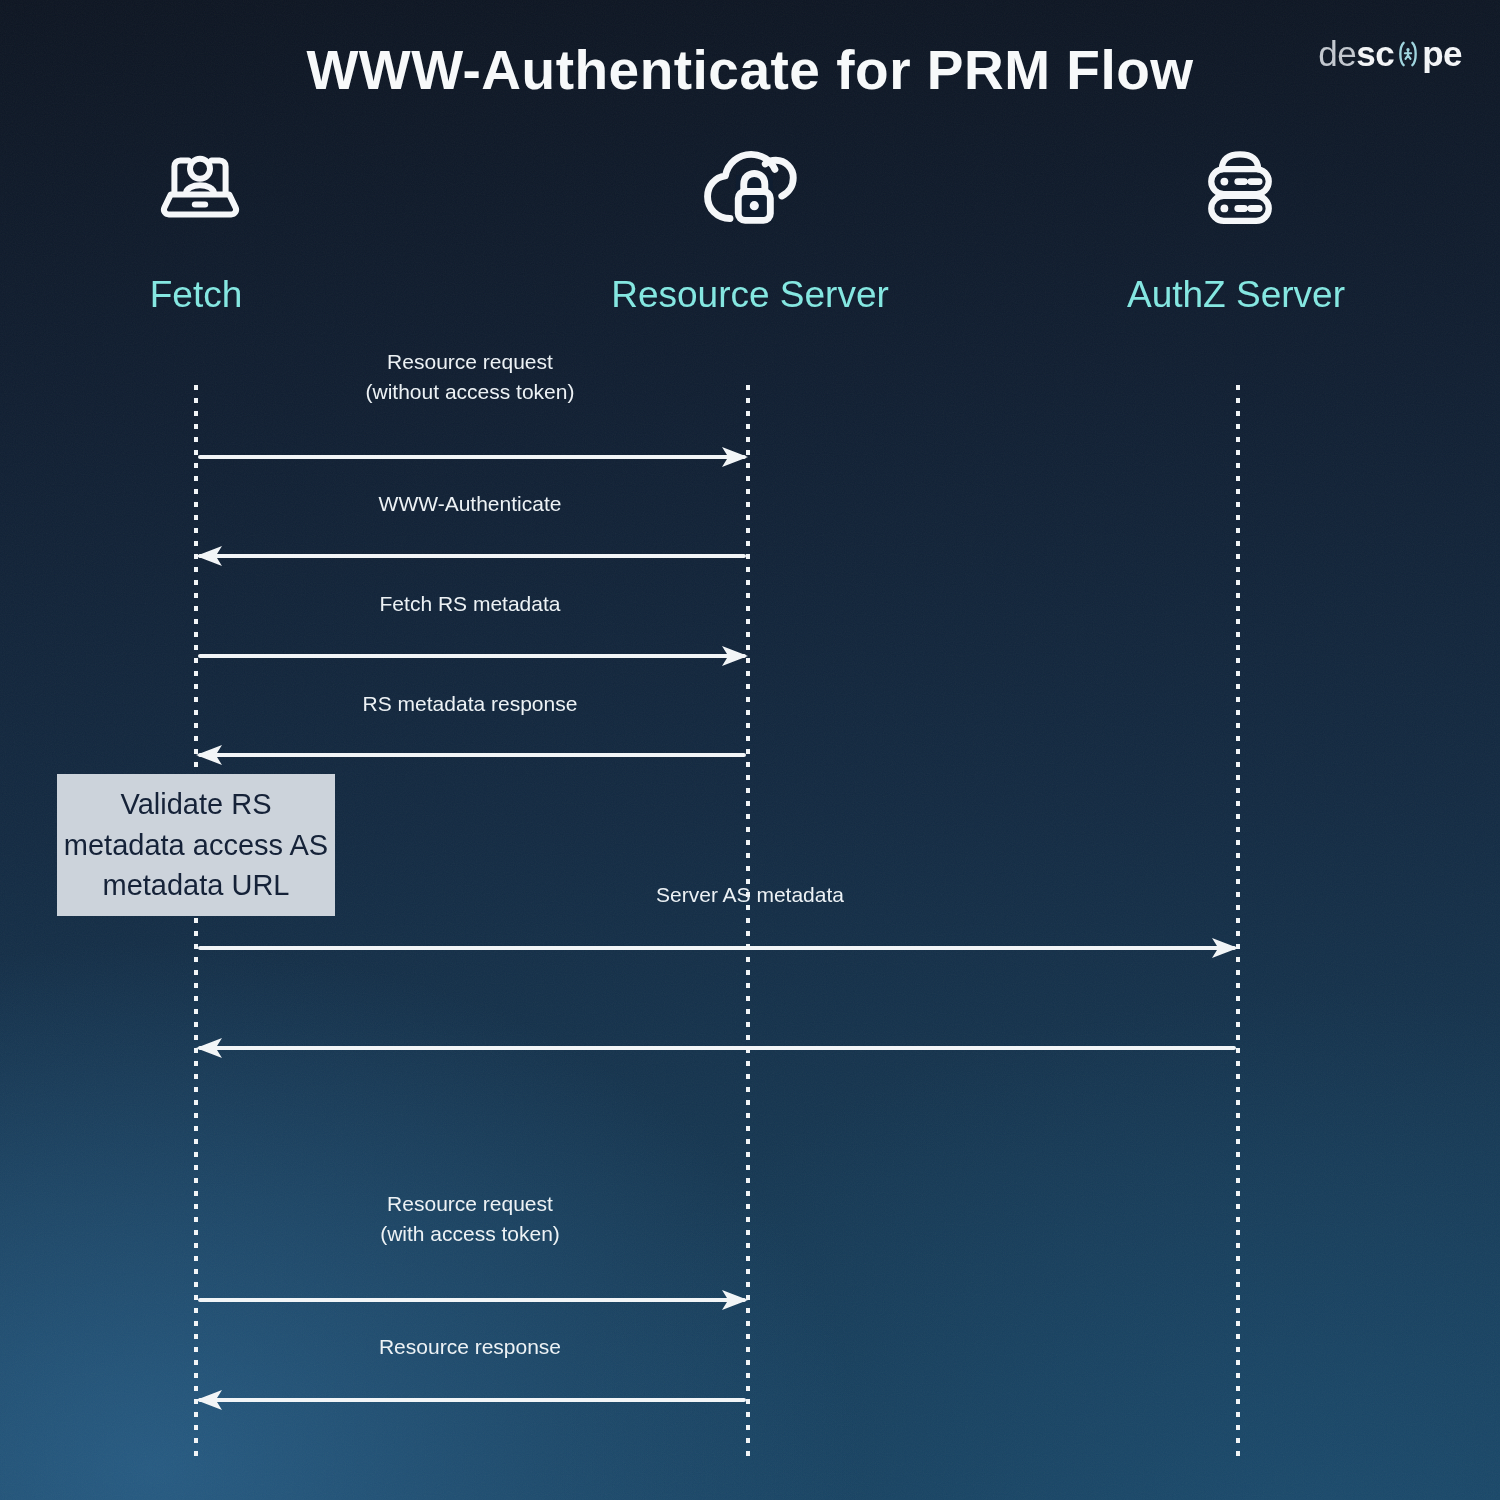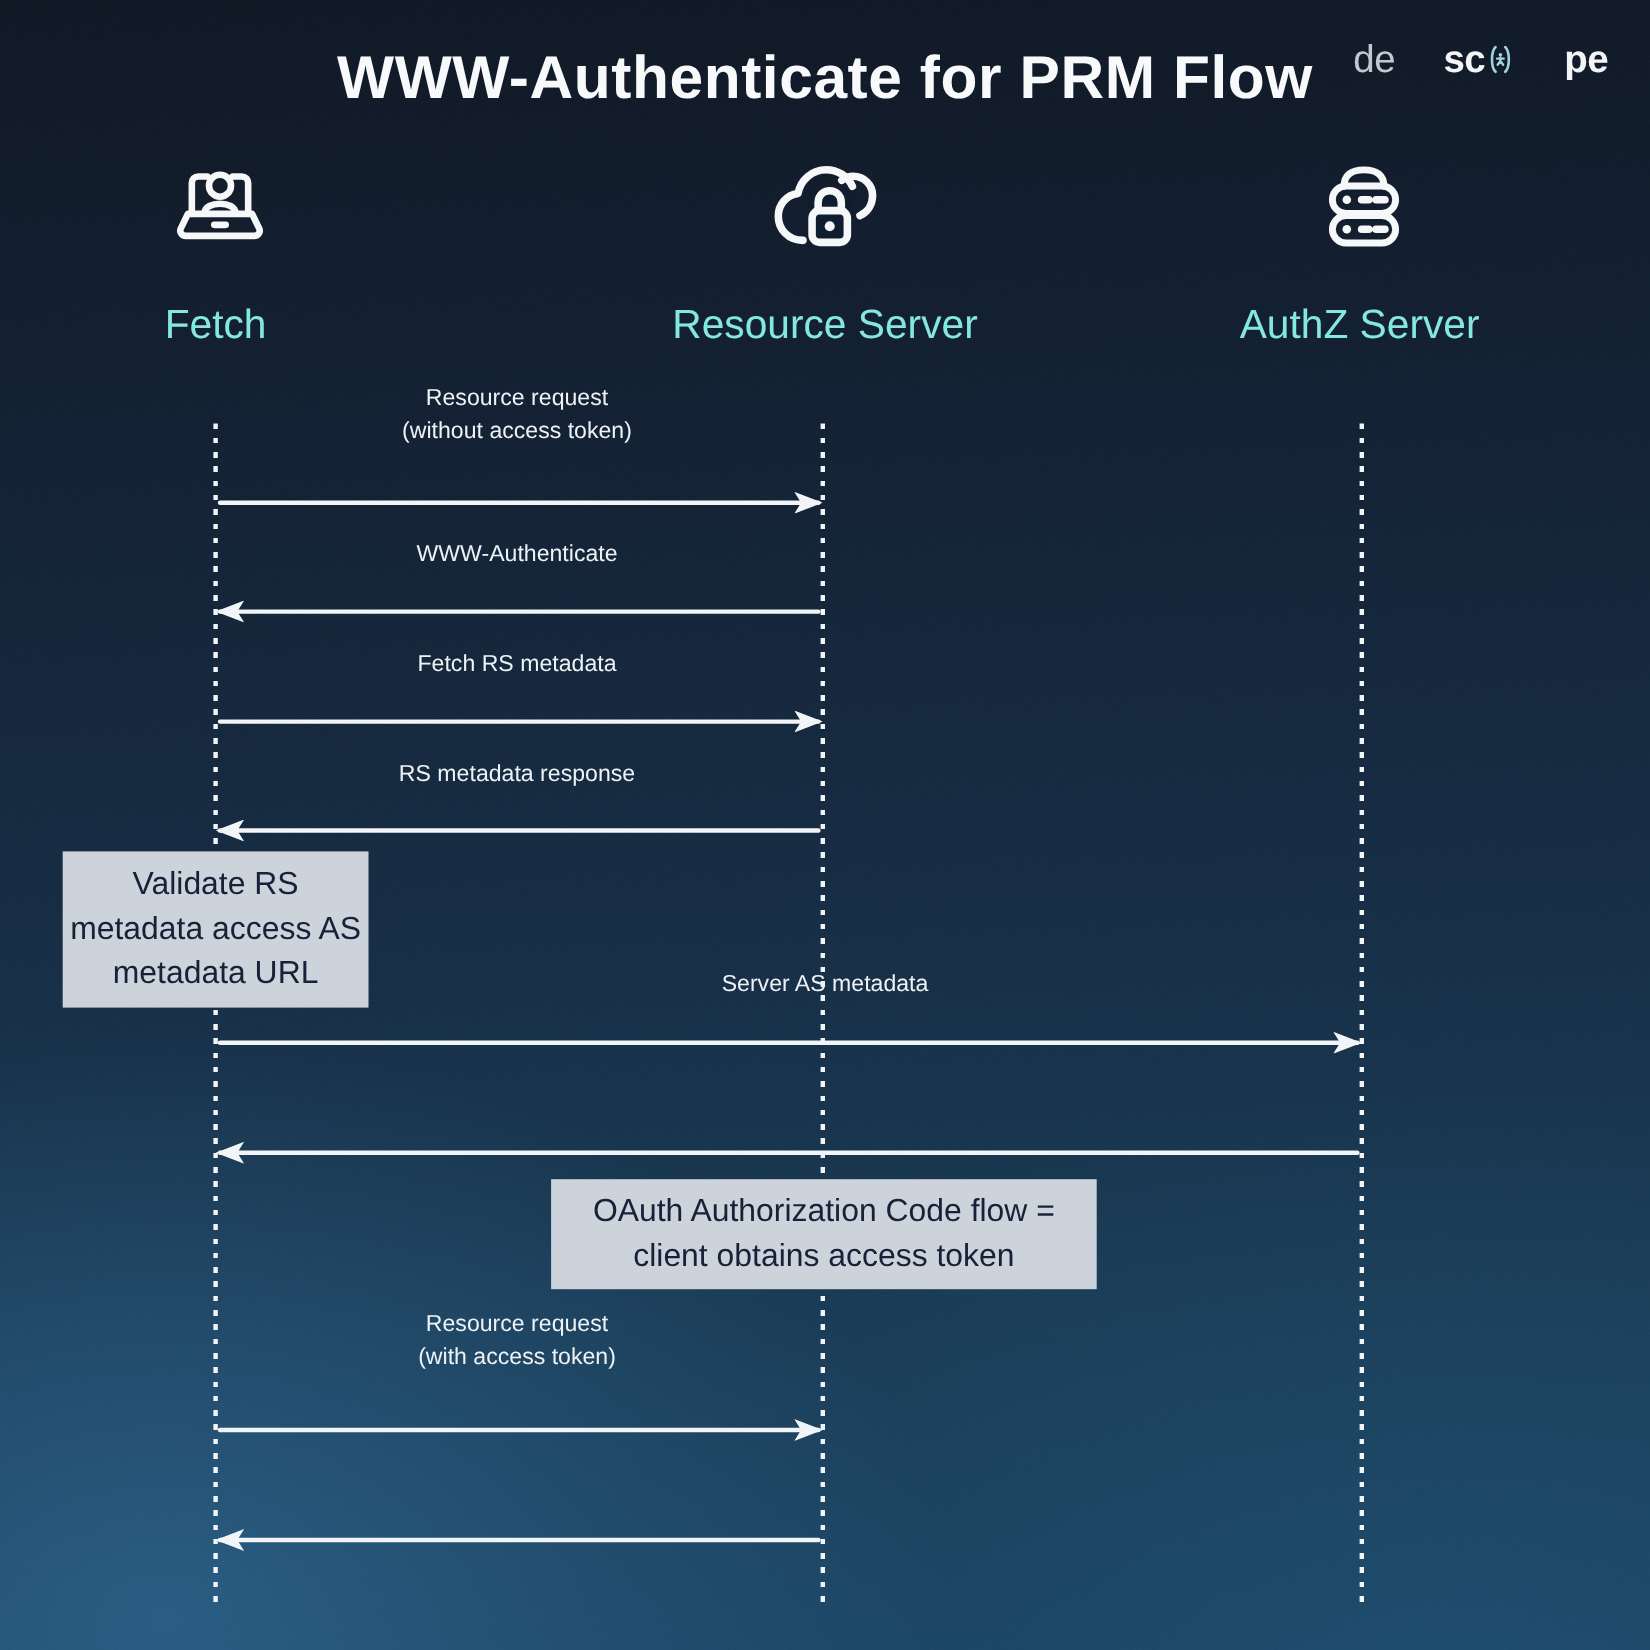--- a/index.html
+++ b/index.html
@@ -15,21 +15,21 @@
   .noise{position:absolute;inset:0;opacity:.05;pointer-events:none;}
   .title{
     position:absolute;left:750px;top:38px;transform:translateX(-50%);
     font-size:55px;font-weight:700;letter-spacing:.5px;color:#f7f9fa;white-space:nowrap;
   }
   .logo{
     position:absolute;right:38px;top:36px;display:flex;align-items:center;
     font-size:35px;line-height:1;white-space:nowrap;
   }
   .logo .lt{font-weight:400;color:#c3c8cf;letter-spacing:-.5px;}
-  .logo .hv{font-weight:700;color:#f2f4f6;letter-spacing:-.5px;margin-left:44px;}
+  .logo .hv{font-weight:700;color:#f2f4f6;letter-spacing:-.5px;}
   .logo svg{margin:0 1px;display:block;}
   .actor-icon{position:absolute;}
   .actor-label{
     position:absolute;top:274px;transform:translateX(-50%);
     font-size:37px;font-weight:500;color:#85e7e1;white-space:nowrap;
   }
   .lifeline{
     position:absolute;top:385px;height:1072px;width:4px;
     background:repeating-linear-gradient(to bottom,#f2f5f7 0 5px,transparent 5px 13px);
   }
@@ -136,26 +136,25 @@
 
   <div class="msg-label" style="left:750px;top:880px">Server AS metadata</div>
   <div class="arrow" style="left:198px;top:946px;width:1038px">
       <span class="ah r"></span>
     </div>
 
   <div class="arrow" style="left:198px;top:1046px;width:1038px">
       <span class="ah l"></span>
     </div>
 
-  <div class="note" style="left:501px;top:1072px;width:496px;height:100px">OAuth Authorization Code flow =
-client obtains access token</div>
 
   <div class="msg-label" style="left:470px;top:1189px">Resource request
 (with access token)</div>
   <div class="arrow" style="left:198px;top:1298px;width:548px">
       <span class="ah r"></span>
     </div>
 
+  <div class="msg-label" style="left:470px;top:1332px">Resource response</div>
   <div class="arrow" style="left:198px;top:1398px;width:548px">
       <span class="ah l"></span>
     </div>
 
 </div>
 
 </body></html>

